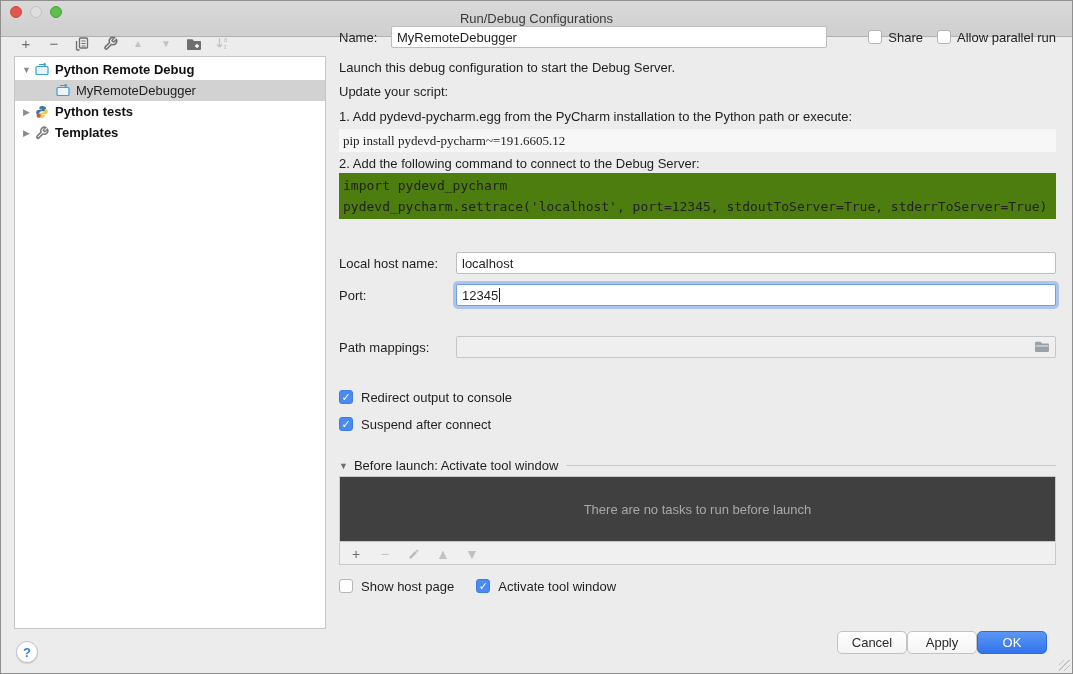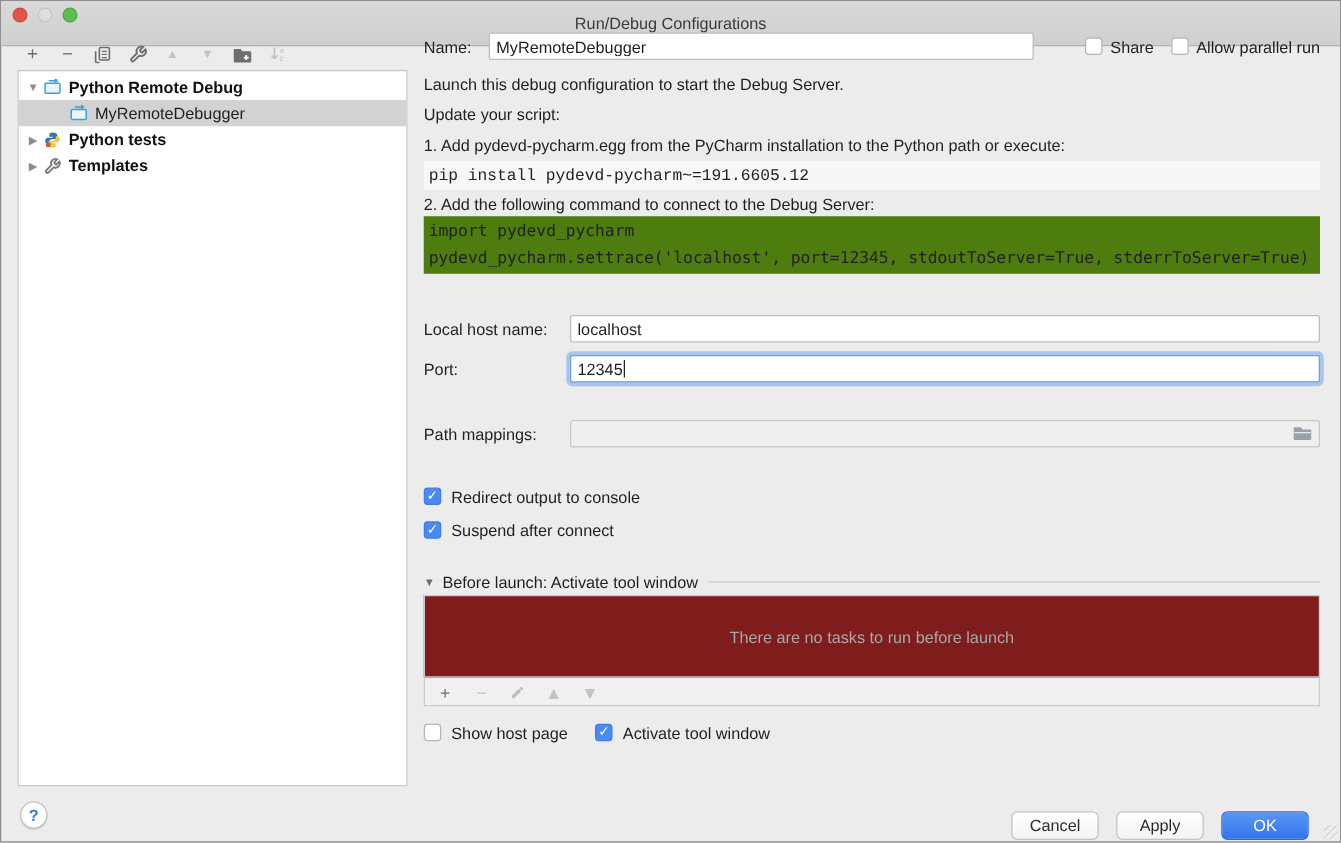--- a/index.html
+++ b/index.html
@@ -51,21 +51,21 @@
   .chk { width:14px; height:14px; border:1px solid #b5b5b5; border-radius:3px; background:#fff; flex:none;
          display:flex; align-items:center; justify-content:center; }
   .chk.checked { background:#4a8af4; border-color:#3f7ce4; }
   .chk.checked::after { content:"✓"; color:#fff; font-size:11px; line-height:11px; }
   .chkpair { display:flex; align-items:center; gap:6px; }
 
   .text-line { height:16px; }
   .desc-launch { top:37px; }
   .desc-update { top:61px; }
   .desc-step1 { top:86px; }
-  .pipbar { top:106px; height:23px; background:#f7f7f7; font-family:Liberation Mono, monospace;
+  .pipbar { top:106px; height:23px; background:#f7f7f7; font-family:Liberation Serif, serif;
             font-size:13px; line-height:23px; padding-left:4px; color:#222; }
   .desc-step2 { top:133px; }
   .codeblock { top:150px; height:46px; background:#4d7c0f; font-family:"DejaVu Sans Mono", monospace;
                font-size:13px; line-height:21px; padding:2px 0 0 4px; color:#222; white-space:nowrap; }
 
   .frow { display:flex; align-items:center; }
   .frow .flabel { width:117px; flex:none; }
   .frow input.txt, .frow .fieldlike { flex:1; }
   .row-localhost { top:229px; height:22px; }
   .row-port { top:260px; height:24px; }
@@ -76,33 +76,33 @@
   .pathfield { position:relative; height:22px; border:1px solid #c6c6c6; background:#efefef; border-radius:2px; }
   .pathfield .foldericon { position:absolute; right:5px; top:3px; }
 
   .chkrow { display:flex; align-items:center; gap:8px; height:16px; }
   .chk-redirect { top:366px; }
   .chk-suspend { top:393px; }
 
   .blheader { top:435px; display:flex; align-items:center; }
   .blheader .twisty { color:#6e6e6e; font-size:9px; margin-right:6px; }
   .blheader .rule { flex:1; height:1px; background:#c9c9c9; margin-left:8px; }
-  .taskbox { top:453px; height:66px; background:#7f1d1d; border:1px solid #c9c9c9;
+  .taskbox { top:453px; height:66px; background:#404040; border:1px solid #c9c9c9;
              display:flex; align-items:center; justify-content:center; color:#a8a8a8; }
   .tstrip { top:520px; height:22px; background:#f0f0f0; border:1px solid #c9c9c9; border-top:none;
             display:flex; align-items:center; gap:13px; padding-left:8px; }
   .tstrip .tbtn { font-size:14px; }
   .pagechk { top:555px; display:flex; align-items:center; gap:8px; height:16px; }
   .pagechk .gap { width:6px; }
 
   
   .helpbtn { position:absolute; left:15px; bottom:10px; width:22px; height:22px; border-radius:50%;
              background:#fff; border:1px solid #c2c2c2; box-shadow:0 1px 1px rgba(0,0,0,0.12);
              display:flex; align-items:center; justify-content:center; color:#2f7ce0; font-weight:bold; font-size:13px; }
-  .btnrow { position:absolute; right:25px; bottom:1px; display:flex; gap:14px; }
+  .btnrow { position:absolute; right:25px; bottom:19px; display:flex; }
   .btn { min-width:70px; height:23px; border:1px solid #c3c3c3; border-radius:5px;
          background:linear-gradient(#ffffff,#f4f4f4); font-family:"Liberation Sans", sans-serif;
          font-size:13px; color:#2a2a2a; display:flex; align-items:center; justify-content:center; padding:0 12px; }
   .btn.primary { background:linear-gradient(#5a97f5,#3373ec); border-color:#2f6bdc; color:#fff; }
   .grip { position:absolute; right:2px; bottom:2px; width:11px; height:11px;
           background:repeating-linear-gradient(135deg, transparent 0 3px, #c4c4c4 3px 4px); }
 </style>
 </head>
 <body>
 

